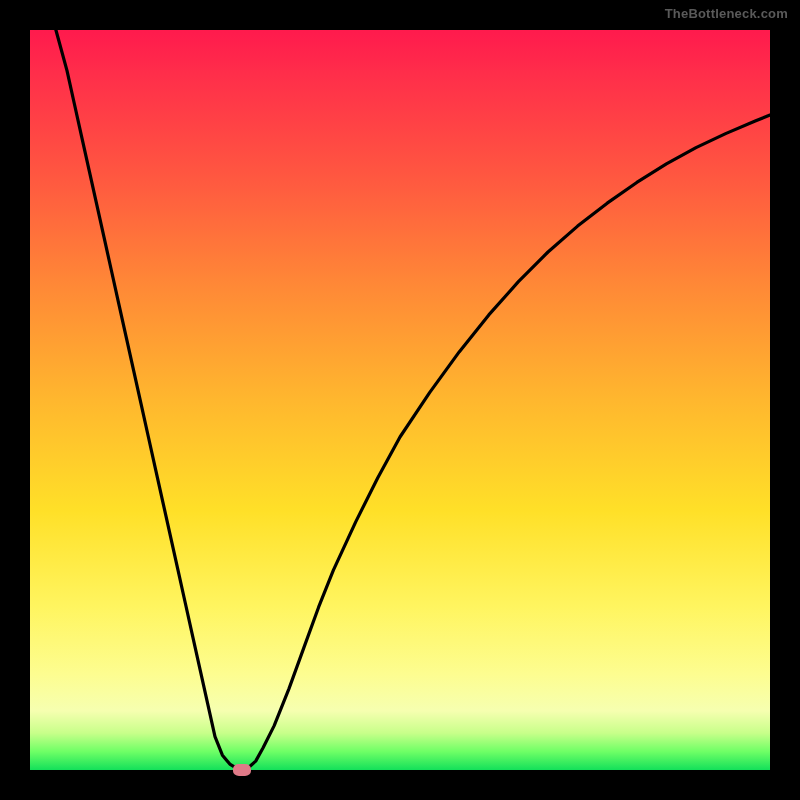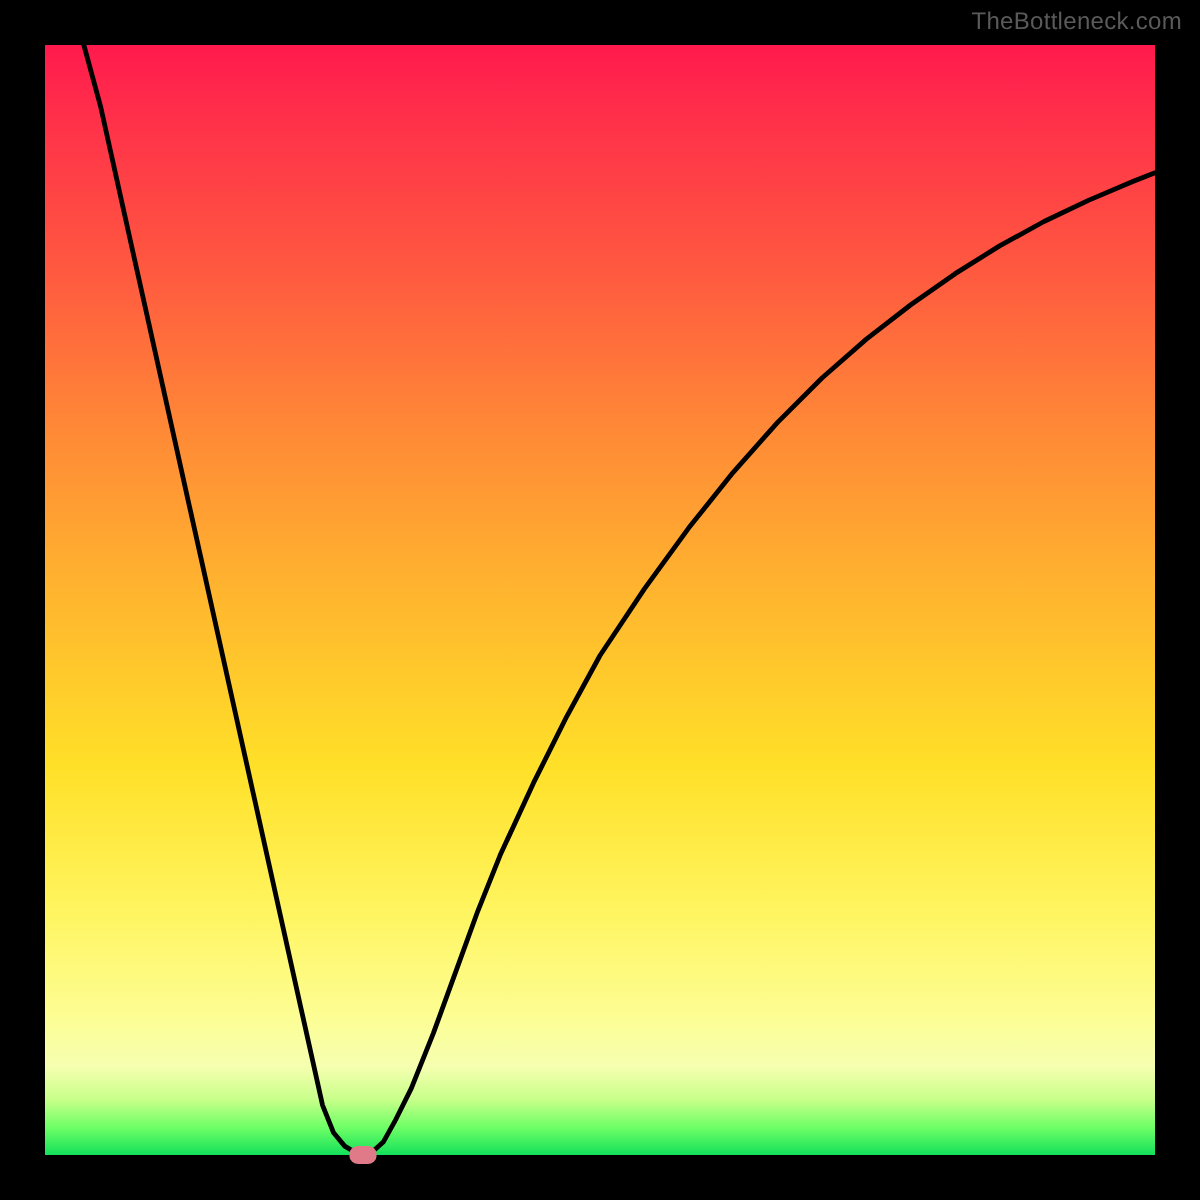--- a/index.html
+++ b/index.html
@@ -57,22 +57,22 @@
     border-radius: 6px / 5px;
     background: #e07a88;
     left: 0; top: 0;
     transform: translate(-50%, -50%);
   }
   .credit {
     position: absolute;
     right: 12px;
     top: 6px;
     color: #5a5a5a;
-    font-size: 16px;
-    font-weight: 400;
+    font-size: 13px;
+    font-weight: 700;
     letter-spacing: 0.2px;
   }
 </style>
 </head>
 <body>
 
 <div class="credit">TheBottleneck.com</div>
 
 <div class="frame">
   <div class="gradient"></div>

